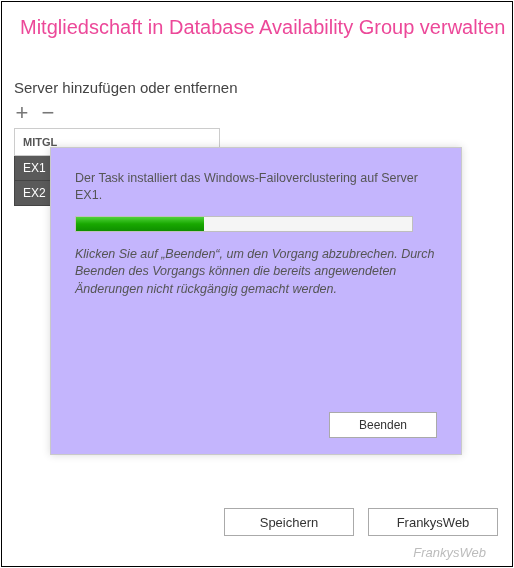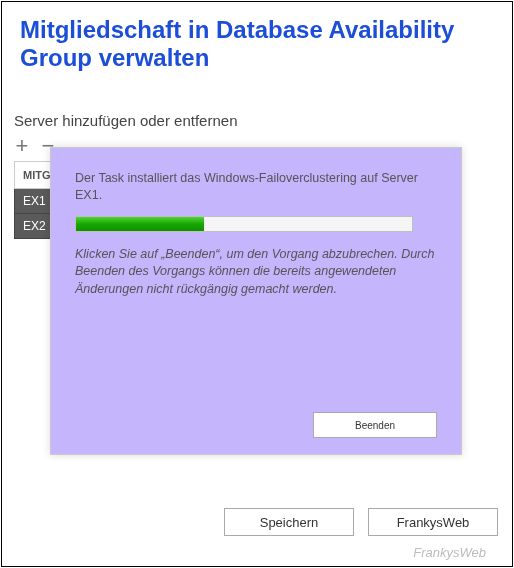--- a/index.html
+++ b/index.html
@@ -16,23 +16,23 @@
   }
   .window {
     border: 1px solid #000;
     width: 512px;
     height: 566px;
     margin: 1px;
     position: relative;
     background: #fff;
   }
   .title {
-    font-size: 24px;
-    font-weight: 700;
-    color: #1d4ed8;
+    font-size: 20px;
+    font-weight: 400;
+    color: #ec4899;
     padding: 14px 0 0 18px;
   }
   .subtitle {
     font-size: 15px;
     color: #444;
     padding: 40px 0 4px 12px;
   }
   .toolbar {
     display: flex;
     align-items: center;
@@ -104,25 +104,25 @@
     color: #555;
     line-height: 1.4;
     font-style: italic;
   }
   .modal .spacer { flex: 1; }
   .modal-btn-row {
     display: flex;
     justify-content: flex-end;
   }
   .modal-btn {
-    width: 124px;
+    width: 108px;
     height: 26px;
     border: 1px solid #aaa;
     background: #fff;
-    font-size: 10px;
+    font-size: 12px;
     color: #333;
     cursor: pointer;
     text-align: center;
   }
   .footer-btns {
     position: absolute;
     right: 14px;
     bottom: 30px;
     display: flex;
     gap: 14px;

